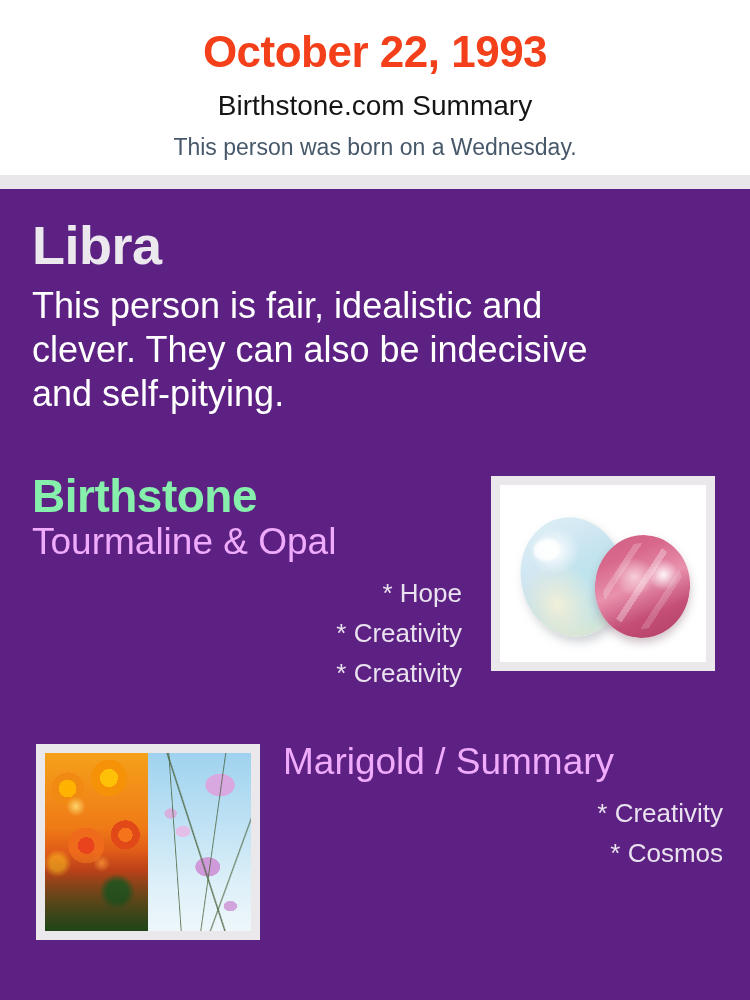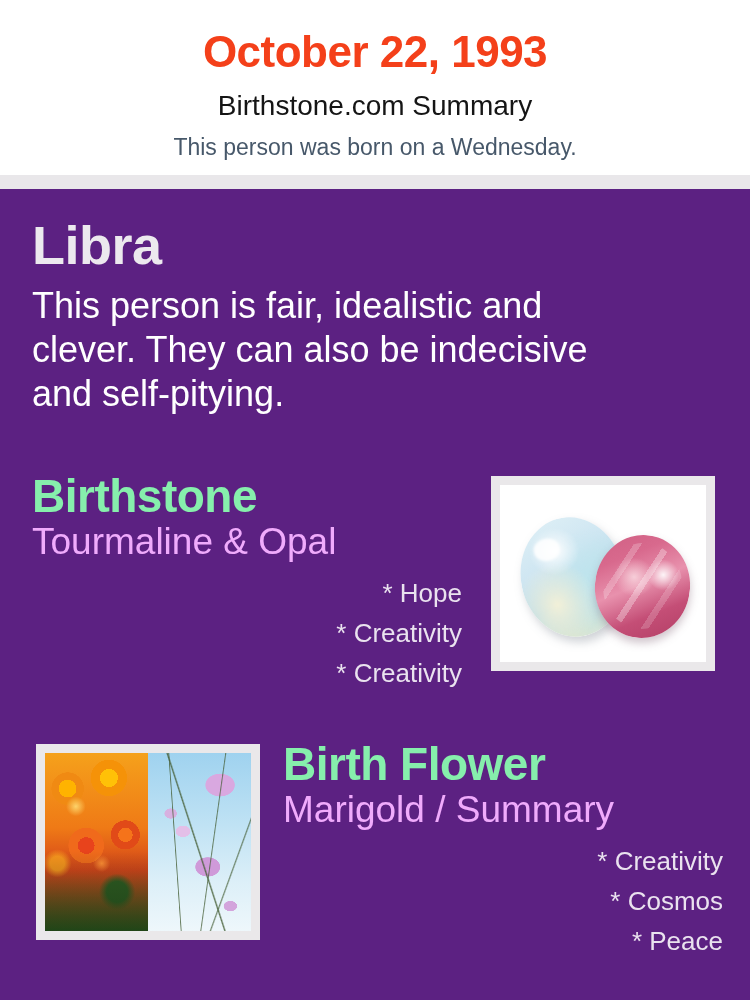--- a/index.html
+++ b/index.html
@@ -209,23 +209,21 @@
     <div class="frame flower-frame">
       <div class="frame-inner">
         <div class="flower-canvas">
           <div class="marigold-half"></div>
           <div class="cosmos-half"></div>
         </div>
       </div>
     </div>
 
     <div class="flower-block">
-      <div class="block-title">Birth Flower</div>
       <div class="block-sub">Marigold / Summary</div>
       <ul class="trait-list">
         <li>* Creativity</li>
         <li>* Cosmos</li>
-        <li>* Peace</li>
       </ul>
     </div>
 
   </div>
 </div>
 
 </body></html>

